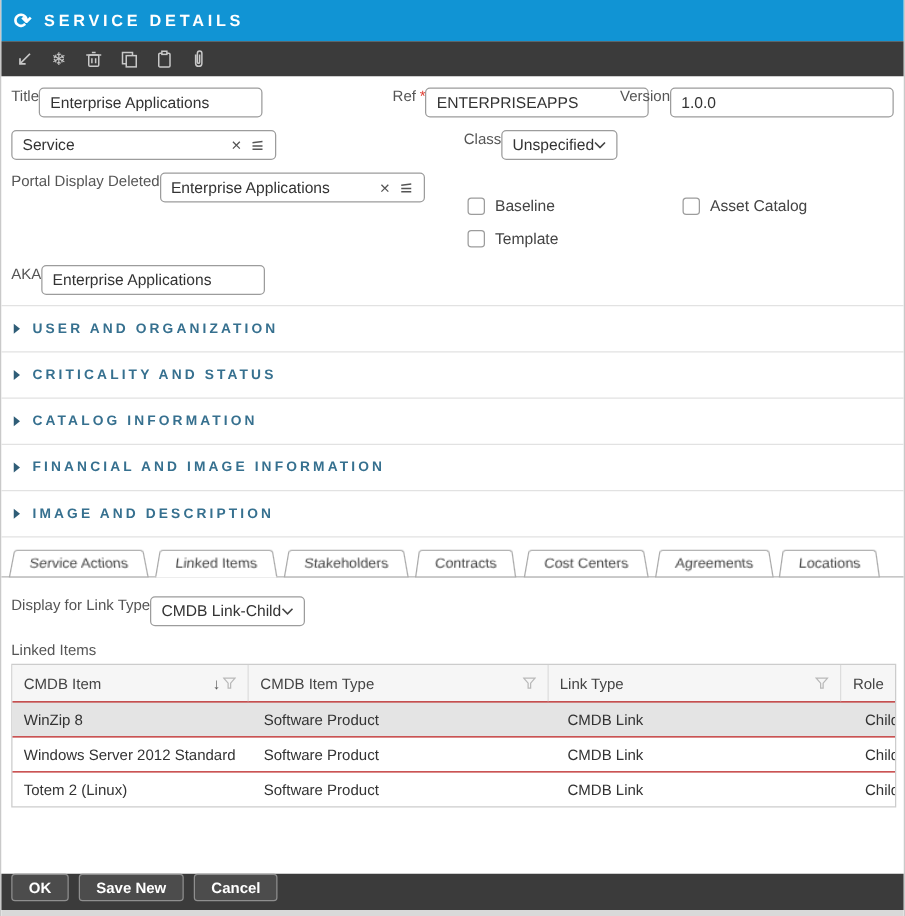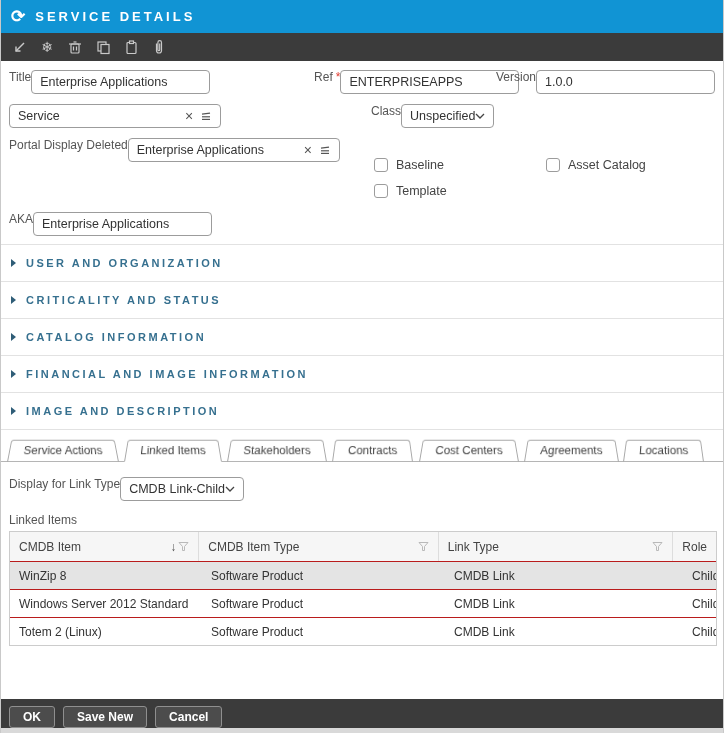--- a/index.html
+++ b/index.html
@@ -75,21 +75,21 @@
   .gh .spacer { flex:1; }
   .sort { color:#555; font-size:12px; margin-right:2px; }
   .funnel { display:flex; cursor:pointer; }
   .grow { display:flex; height:28px; font-size:12px; color:#333; border-top:1px solid #b91c1c; align-items:center; cursor:pointer; }
   .grow.selected { background:var(--selected-row-bg); }
   .gc { padding:0 9px; overflow:hidden; white-space:nowrap; }
   .c1 { width:192px; } .c2 { width:243px; } .c3 { width:238px; } .c4 { flex:1; }
   
   .footer {
     position:absolute; left:0; right:0; bottom:5px; height:29px;
-    background:var(--footer-bg); display:flex; align-items:flex-end; padding:0 8px; gap:8px;
+    background:var(--footer-bg); display:flex; align-items:flex-start; padding:0 8px; gap:8px;
   }
   .fbtn {
     height:22px; padding:0 13px; background:var(--button-bg);
     border:1px solid var(--button-border); border-radius:3px;
     color:#fff; font-size:12px; font-weight:bold; cursor:pointer;
     display:flex; align-items:center;
   }
   .bottom-strip { position:absolute; left:0; right:0; bottom:0; height:5px; background:#d9d9d9; }
 </style>
 </head>

